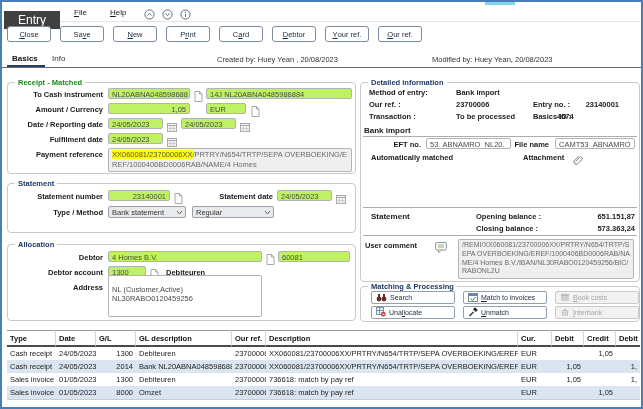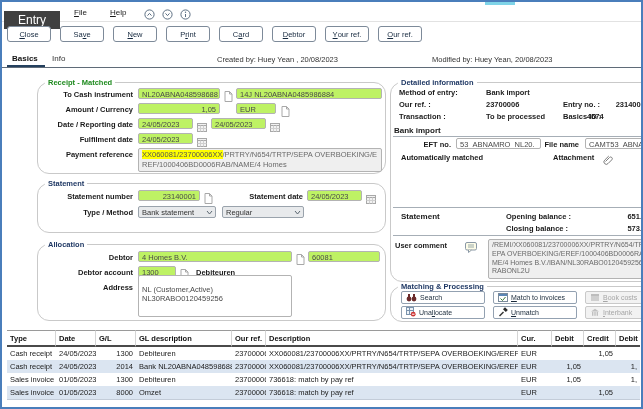--- a/index.html
+++ b/index.html
@@ -17,21 +17,21 @@
   .toolbar{position:absolute;left:5px;top:24px;height:17px;display:flex;gap:9px;}
   .tbtn{width:44px;height:16px;background:#fff;border:1px solid #7d8a99;border-radius:3px;
       font-size:7.5px;color:#16293f;display:flex;align-items:center;justify-content:center;white-space:nowrap;}
   
   .tab{position:absolute;top:52px;font-size:8px;color:#333;}
   .tab.active{font-weight:bold;color:#111;}
   .tabline{position:absolute;left:0;top:65px;width:100%;height:1px;background:#5f6b78;}
   .tabmark{position:absolute;left:5px;top:63px;width:38px;height:2px;background:#24405e;}
   .meta{position:absolute;top:53px;font-size:7.5px;color:#333;white-space:nowrap;}
   
-  .grp{position:absolute;border:1px solid #c9c9c9;border-radius:12px;background:#fff;margin-left:30px;}
+  .grp{position:absolute;border:1px solid #c9c9c9;border-radius:4px;background:#fff;}
   .legend{position:absolute;top:-5px;left:7px;background:#fff;padding:0 3px;font-size:7.5px;
       font-weight:bold;color:#1f3864;white-space:nowrap;}
   .legend.green{color:#1e8a1e;}
   .lbl{position:absolute;font-weight:bold;font-size:7.5px;color:#1a1a1a;text-align:right;white-space:nowrap;}
   .lbl.left{text-align:left;}
   .val{position:absolute;font-weight:bold;font-size:7.5px;color:#222;white-space:nowrap;}
   .fld{position:absolute;height:11px;background:#bef264;border:1px solid #b3b3b3;border-radius:2px;
       font-size:7.5px;color:#4a4a4a;line-height:9px;padding:1px 3px;white-space:nowrap;overflow:hidden;}
   .fld.white{background:#fff;}
   .fld.num{text-align:right;}

